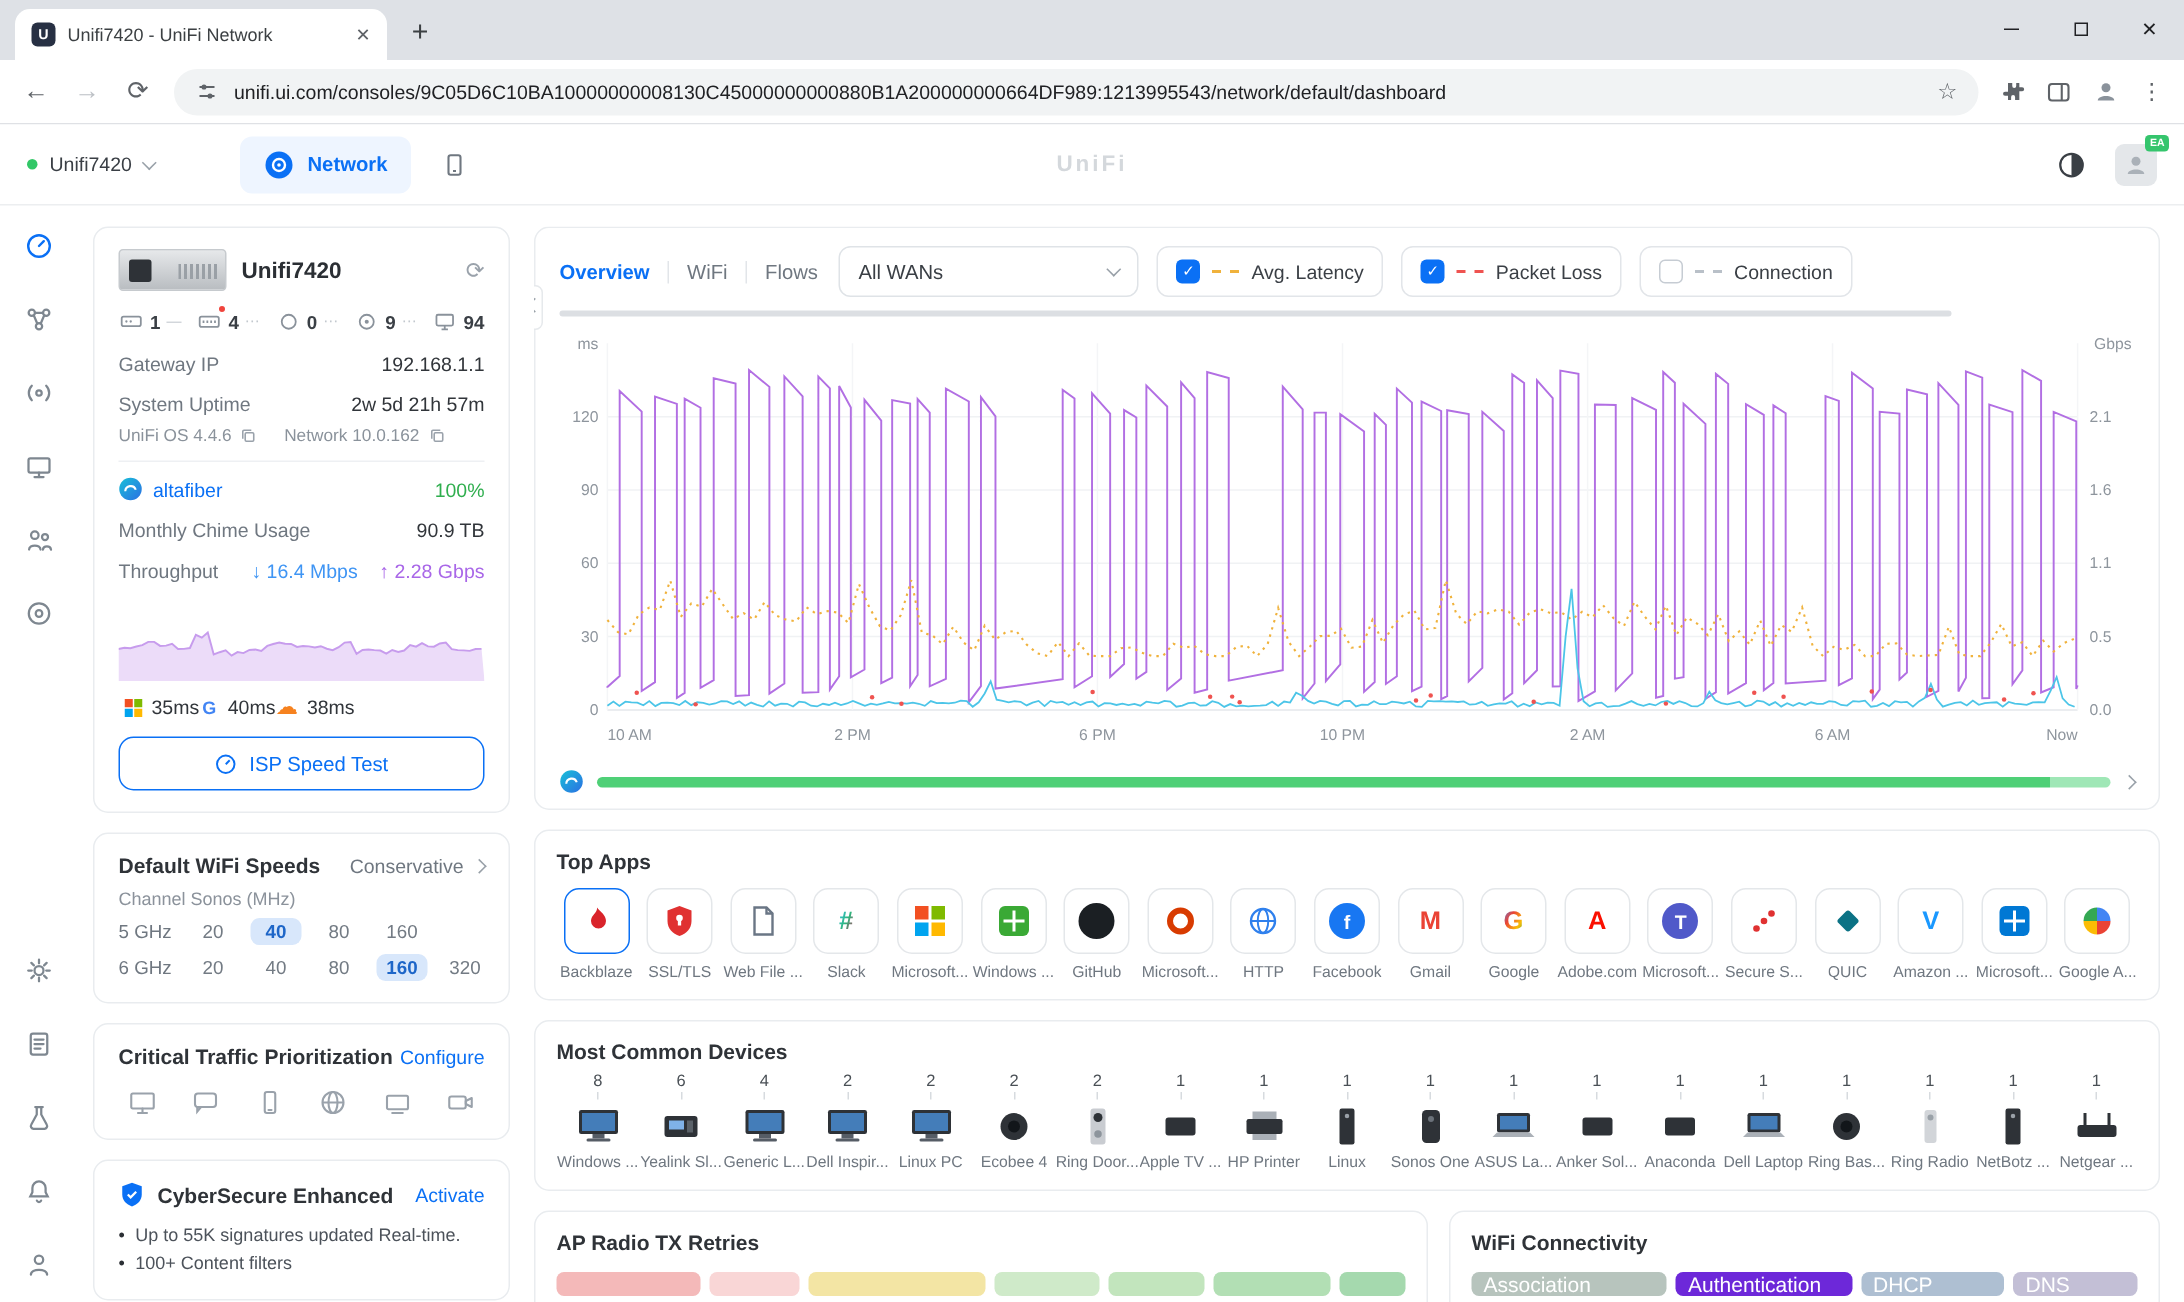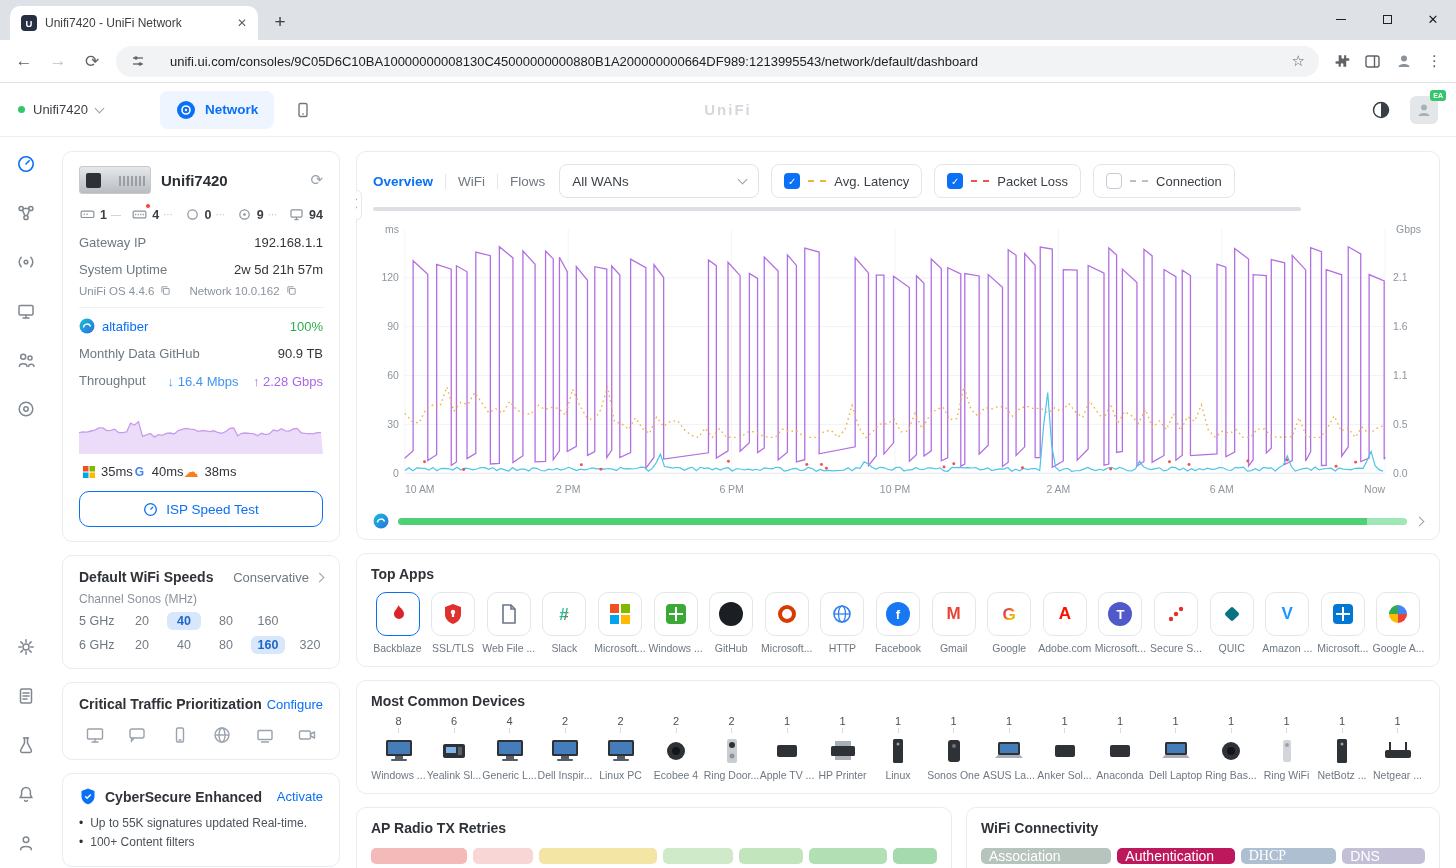--- a/index.html
+++ b/index.html
@@ -14,21 +14,21 @@
 .tab-close{width:16px;height:16px;display:flex;align-items:center;justify-content:center;color:#5f6368;font-size:12px}
 .newtab{width:28px;height:28px;margin:0 0 4px 8px;display:flex;align-items:center;justify-content:center;color:#3c4043;font-size:19px}
 .win-controls{position:absolute;top:0;right:0;height:38px;display:flex;align-items:center}
 .win-btn{width:46px;height:38px;display:flex;align-items:center;justify-content:center;color:#202124}
 .min-glyph{display:block;width:10px;border-top:1.3px solid #202124}
 .max-glyph{display:block;width:9px;height:9px;border:1.2px solid #202124}
 .close-glyph{font-size:13px;line-height:1}
 .toolbar{height:43px;background:#fff;border-bottom:1px solid #dfe1e5;display:flex;align-items:center;padding:0 14px;gap:14px;flex-shrink:0}
 .nav-ic{font-size:17px;color:#5f6368;width:20px;text-align:center}
 .nav-ic.disabled{color:#bdc1c6}
-.omnibox{flex:1;height:31px;background:#f1f3f4;border-radius:16px;display:flex;align-items:center;padding:0 14px;gap:24px}
+.omnibox{flex:1;height:31px;background:#f1f3f4;border-radius:16px;display:flex;align-items:center;padding:0 14px;gap:10px}
 .url{flex:1;font-size:13px;color:#202124;white-space:nowrap;overflow:hidden}
 .star{font-size:15px;color:#5f6368}
 .tb-right{display:flex;align-items:center;gap:14px}
 .kebab{color:#5f6368;font-size:15px;letter-spacing:0}
 
 .app-header{height:54px;background:#fff;border-bottom:1px solid #eceef0;display:flex;align-items:center;padding:0 18px;position:relative;flex-shrink:0}
 .console{display:flex;align-items:center;gap:8px;min-width:132px}
 .console-dot{width:7px;height:7px;border-radius:50%;background:#32c767}
 .console-name{font-size:13px;color:#3a3f45}
 .app-tab{display:flex;align-items:center;gap:9px;background:#eef5ff;border-radius:8px;height:38px;padding:0 16px;margin-left:10px}
@@ -418,21 +418,21 @@
                   <stop offset="1" stop-color="#2b6fe3"></stop>
                 </linearGradient>
               </defs>
               <circle cx="8" cy="8" r="7.5" fill="url(#af1)"></circle>
               <path d="M4.5 9.5a3.6 3.6 0 0 1 7-1" stroke="#fff" stroke-width="1.4" fill="none"></path>
             </svg>
           <span class="isp-name" data-interactable="true">altafiber</span>
           <span class="isp-health" data-interactable="false">100%</span>
         </div>
         <div class="info-row" data-interactable="false">
-          <span class="lbl" data-interactable="false">Monthly Data GitHub</span>
+          <span class="lbl" data-interactable="false">Monthly Chime Usage</span>
           <span class="val" data-interactable="false">90.9 TB</span>
         </div>
         <div class="info-row" data-interactable="false">
           <span class="lbl" data-interactable="false">Throughput</span>
           <span>
             <span class="tp-down" data-interactable="false">↓ <span>16.4 Mbps</span></span>
             <span class="tp-up" data-interactable="false">↑ <span>2.28 Gbps</span></span>
           </span>
         </div>
         <svg id="tp-spark" viewBox="0 0 246 54" preserveAspectRatio="none" data-interactable="false">
@@ -1030,21 +1030,21 @@
             </div>
             <div class="dev-item" data-interactable="true">
               <div class="dev-count" data-interactable="false">1</div>
               <div class="tick" data-interactable="false"></div>
               <div class="dev-ic" data-interactable="false">
                 <svg width="34" height="30" viewBox="0 0 34 30">
                   <rect x="13" y="4" width="8" height="22" rx="2" fill="#d2d5d9"></rect>
                   <circle cx="17" cy="9" r="2" fill="#9aa1a8"></circle>
                 </svg>
               </div>
-              <div class="dev-label" data-interactable="false">Ring WiFi</div>
+              <div class="dev-label" data-interactable="false">Ring Radio</div>
             </div>
             <div class="dev-item" data-interactable="true">
               <div class="dev-count" data-interactable="false">1</div>
               <div class="tick" data-interactable="false"></div>
               <div class="dev-ic" data-interactable="false">
                 <svg width="34" height="30" viewBox="0 0 34 30">
                   <rect x="12" y="3" width="10" height="24" rx="1.5" fill="#2e3237"></rect>
                   <circle cx="17" cy="8" r="1.5" fill="#9aa1a8"></circle>
                 </svg>
               </div>
@@ -1075,21 +1075,21 @@
               <div class="seg" data-interactable="false" style="background: rgb(207, 234, 201); width: 70px;"></div>
               <div class="seg" data-interactable="false" style="background: rgb(194, 229, 189); width: 64px;"></div>
               <div class="seg" data-interactable="false" style="background: rgb(178, 223, 180); width: 78px;"></div>
               <div class="seg" data-interactable="false" style="background: rgb(165, 217, 174); width: 44px;"></div>
             </div>
         </div>
         <div class="card fcard" data-interactable="false">
           <div class="card-title" data-interactable="false">WiFi Connectivity</div>
           <div class="bars" data-interactable="false">
               <div class="wseg" data-interactable="false" style="background: rgb(183, 196, 189); width: 30%;">Association</div>
-              <div class="wseg" data-interactable="false" style="background: #be185d; width: 27%;">Authentication</div>
-              <div class="wseg" data-interactable="false" style="background: rgb(174, 191, 210); width: 22%; font-family: Liberation Serif, serif;">DHCP</div>
+              <div class="wseg" data-interactable="false" style="background: #6d28d9; width: 27%;">Authentication</div>
+              <div class="wseg" data-interactable="false" style="background: rgb(174, 191, 210); width: 22%;">DHCP</div>
               <div class="wseg" data-interactable="false" style="background: rgb(195, 191, 214); width: 19%;">DNS</div>
             </div>
         </div>
       </div>
     </div>
   </div>
 </div>
 
 </body></html>

